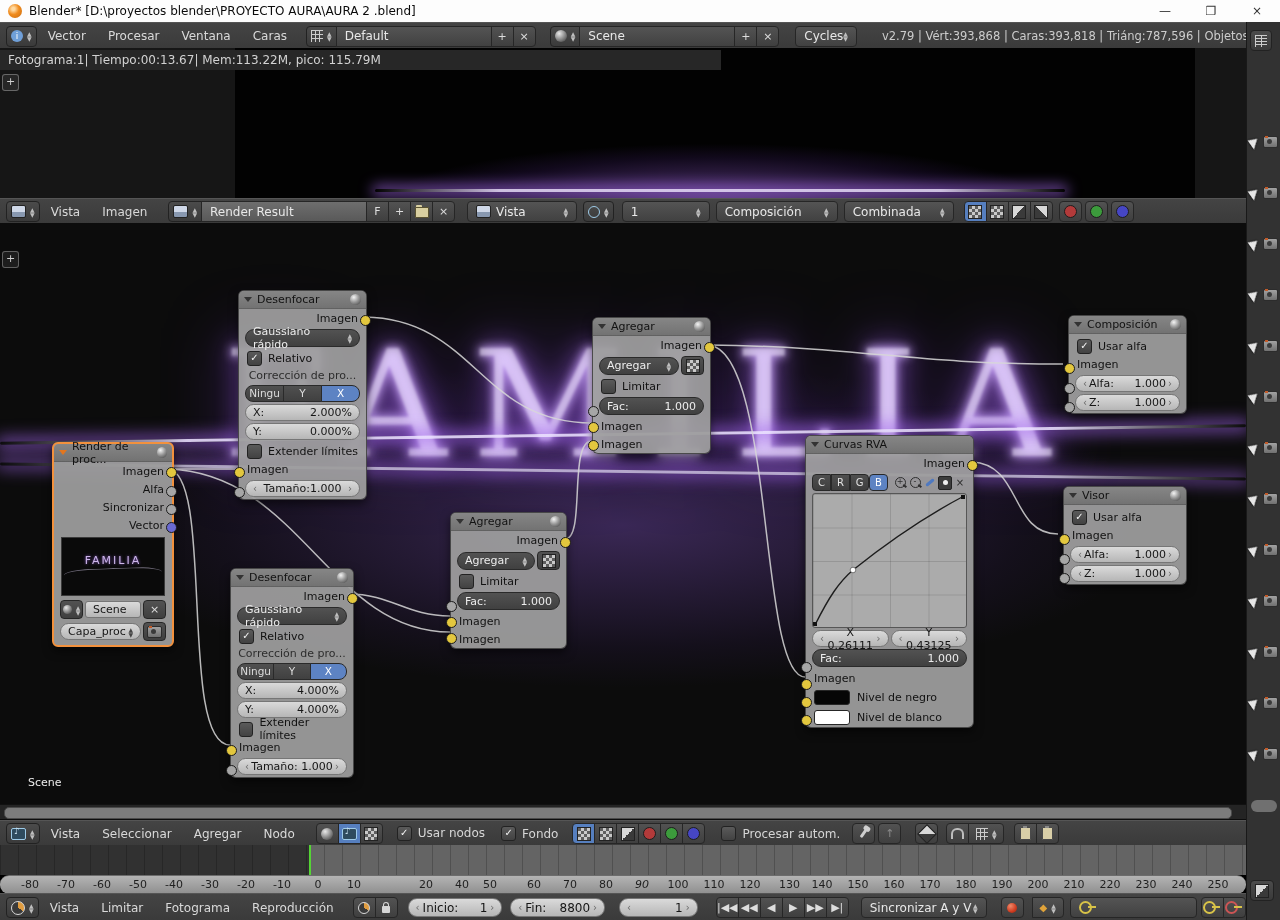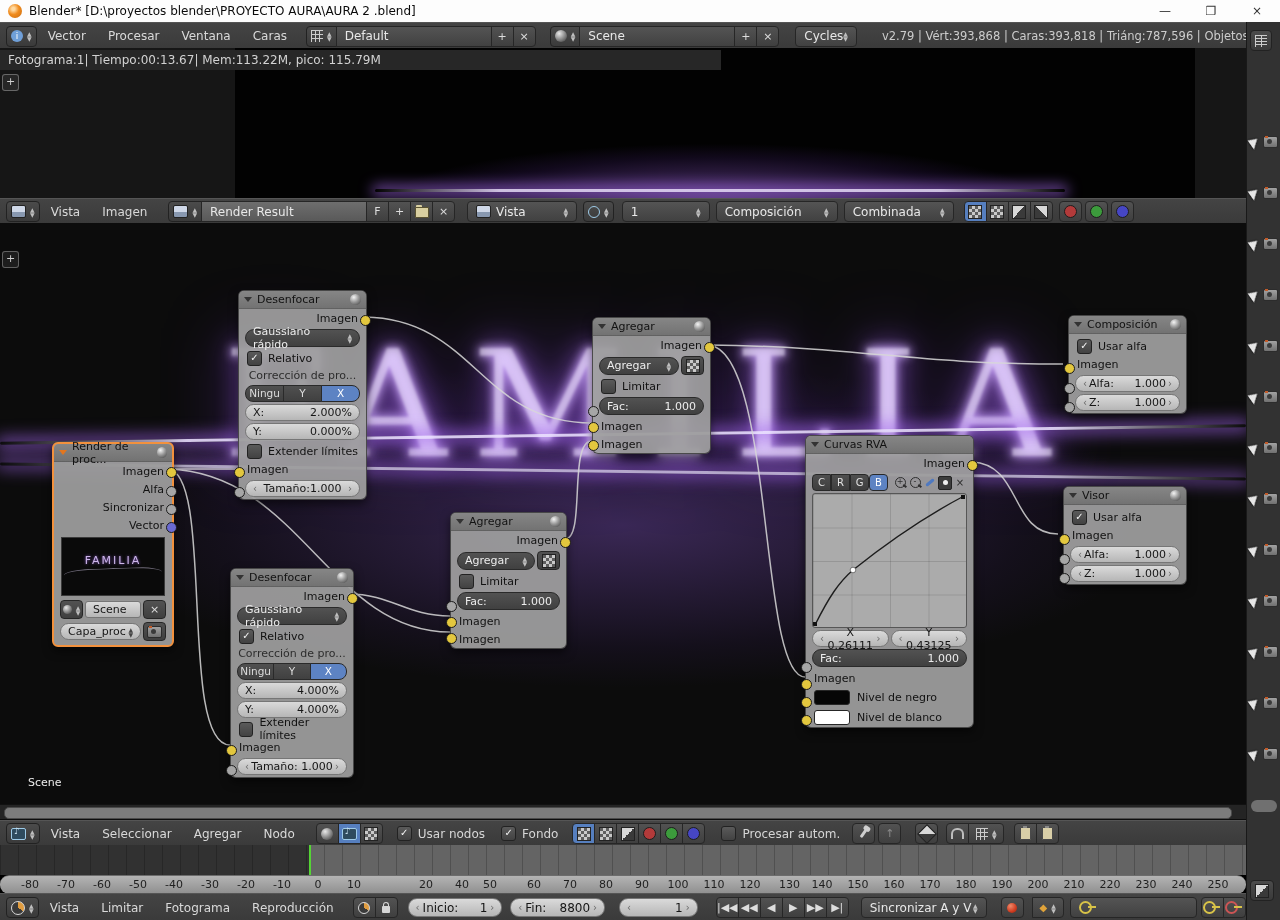--- a/index.html
+++ b/index.html
@@ -701,21 +701,21 @@
     <span class="sqbtn">
         <span class="sphico"></span>
       </span>
     <span class="sqbtn on">
         <span class="nodeico"></span>
       </span>
     <span class="sqbtn">
         <span class="checker"></span>
       </span>
   </span>
-  <span style="display:flex;align-items:center;margin-left:14px;">
+  <span style="display:flex;align-items:flex-start;margin-left:14px;">
       <span class="cbx on"></span>
       <span>Usar nodos</span>
     </span>
   <span style="display:flex;align-items:center;margin-left:16px;">
       <span class="cbx on"></span>
       <span>Fondo</span>
     </span>
   <span class="grp" style="margin-left:14px;">
     <span class="sqbtn on">
         <span class="checker"></span>
@@ -782,21 +782,21 @@
     <span class="rlbl" style="left: 268px;">-10</span>
     <span class="rlbl" style="left: 304px;">0</span>
     <span class="rlbl" style="left: 340px;">10</span>
     <span class="rlbl" style="left: 372px; margin-top: 32px;">20</span>
     <span class="rlbl" style="left: 412px;">20</span>
     <span class="rlbl" style="left: 448px;">40</span>
     <span class="rlbl" style="left: 476px;">50</span>
     <span class="rlbl" style="left: 520px;">60</span>
     <span class="rlbl" style="left: 556px;">70</span>
     <span class="rlbl" style="left: 592px;">80</span>
-    <span class="rlbl" style="left: 628px;">90</span>
+    <span class="rlbl" style="left: 628px; font-style: italic;">90</span>
     <span class="rlbl" style="left: 664px;">100</span>
     <span class="rlbl" style="left: 700px;">110</span>
     <span class="rlbl" style="left: 736px;">120</span>
     <span class="rlbl" style="left: 772px; text-align: right;">130</span>
     <span class="rlbl" style="left: 808px;">140</span>
     <span class="rlbl" style="left: 844px;">150</span>
     <span class="rlbl" style="left: 880px;">160</span>
     <span class="rlbl" style="left: 916px;">170</span>
     <span class="rlbl" style="left: 952px;">180</span>
     <span class="rlbl" style="left: 988px;">190</span>

